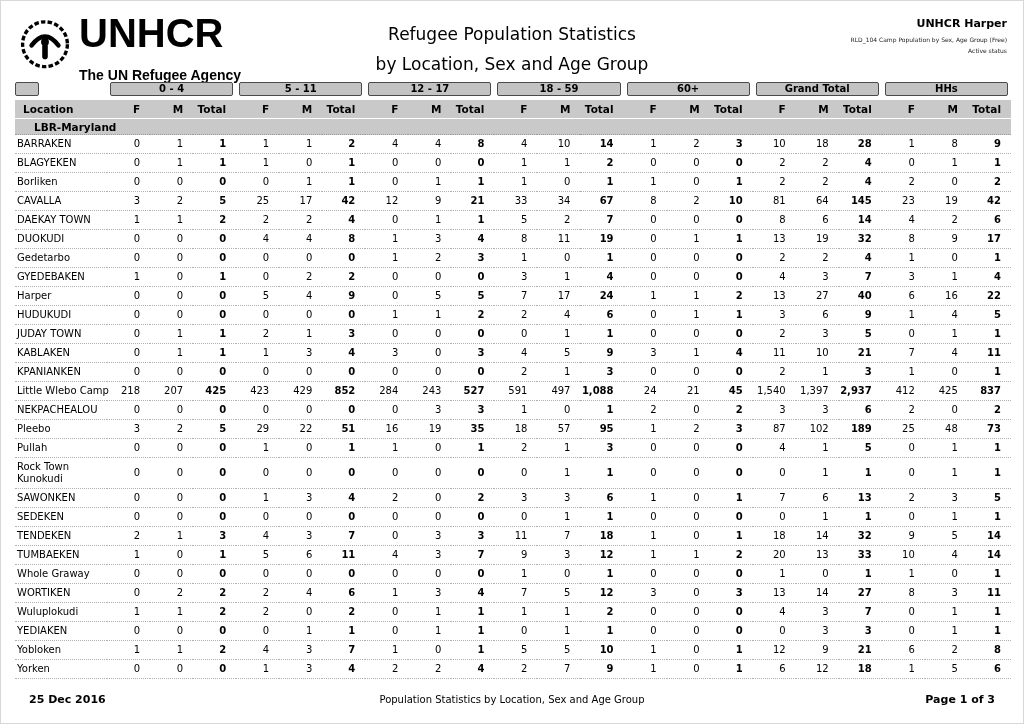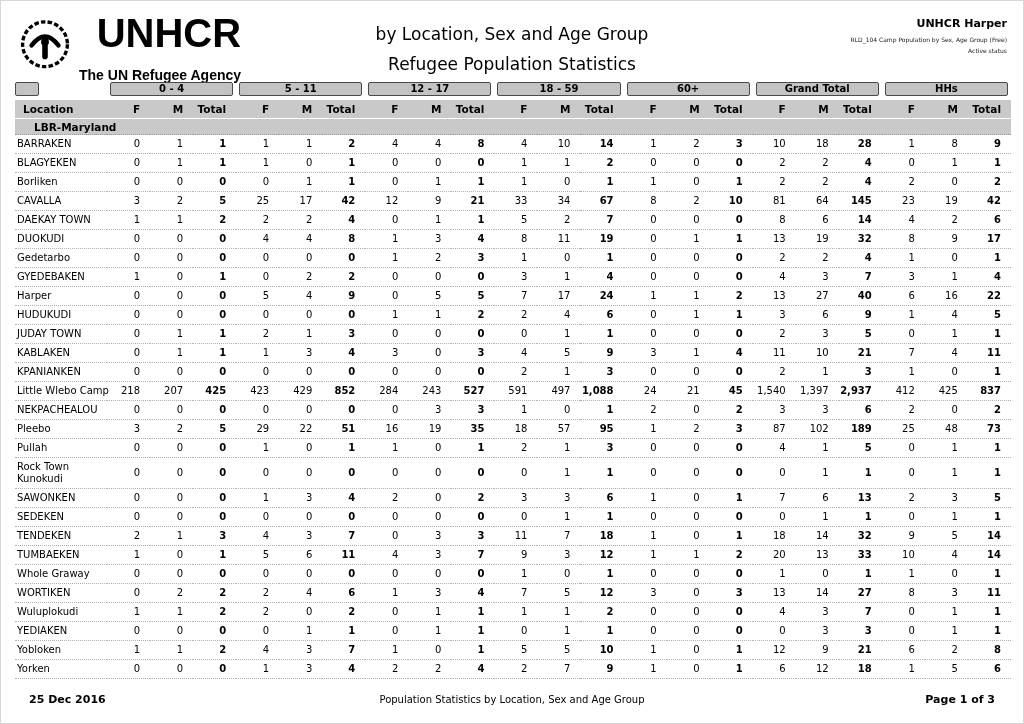--- a/index.html
+++ b/index.html
@@ -10,21 +10,21 @@
     box-sizing:border-box;
     font-family:"DejaVu Sans","Liberation Sans",sans-serif;
     color:#000;
     overflow:hidden;
     border:1px solid #d8d8d8;
   }
   
   .hdr{position:relative;height:80px;}
   .logo{position:absolute;left:16px;top:12px;display:flex;align-items:flex-start;}
   .logo svg{display:block;margin-right:6px;}
-  .logo-text{display:flex;flex-direction:column;text-align:right;}
+  .logo-text{display:flex;flex-direction:column;}
   .logo-org{font-size:40px;font-weight:800;letter-spacing:0px;line-height:40px;font-family:"Liberation Sans","DejaVu Sans",sans-serif;}
   .logo-tagline{font-size:14px;font-weight:700;line-height:16px;margin-top:14px;font-family:"Liberation Sans","DejaVu Sans",sans-serif;}
   .title{position:absolute;left:0;right:0;top:18px;text-align:center;font-size:17px;line-height:30px;}
   .office-block{position:absolute;right:16px;top:16px;text-align:right;}
   .office{font-size:11px;font-weight:700;}
   .report-code{font-size:6px;margin-top:6px;color:#222;}
   .report-status{font-size:6px;margin-top:4px;color:#222;}
   
   table.pop{
     position:absolute;left:14px;top:80px;width:996px;
@@ -72,22 +72,22 @@
         <path d="M26 56 Q50 24 74 56" fill="none" stroke="#000" stroke-width="8" stroke-linecap="round"></path>
         <circle cx="50" cy="50" r="7" fill="#000"></circle>
         <path d="M50 58 L50 76" stroke="#000" stroke-width="10" stroke-linecap="round"></path>
       </svg>
       <div class="logo-text">
         <div class="logo-org">UNHCR</div>
         <div class="logo-tagline">The UN Refugee Agency</div>
       </div>
     </div>
     <div class="title">
+      <div>Refugee Population Statistics</div>
       <div>by Location, Sex and Age Group</div>
-      <div>Refugee Population Statistics</div>
     </div>
     <div class="office-block">
       <div class="office">UNHCR Harper</div>
       <div class="report-code">RLD_104 Camp Population by Sex, Age Group (Free)</div>
       <div class="report-status">Active status</div>
     </div>
   </div>
 
   <table class="pop">
     <colgroup id="cols">

